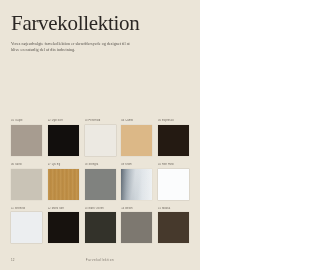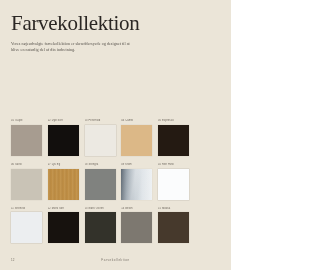--- a/index.html
+++ b/index.html
@@ -7,21 +7,20 @@
     padding: 0;
     background: #ffffff;
   }
   #page {
     position: relative;
     width: 200px;
     height: 270px;
     background: #ebe5d8;
     overflow: hidden;
     font-family: "Liberation Sans", sans-serif;
-    padding-left: 31px;
     -webkit-font-smoothing: antialiased;
   }
 
   
   .header {
     position: absolute;
     left: 11px;
     top: 11px;
     right: 11px;
   }

